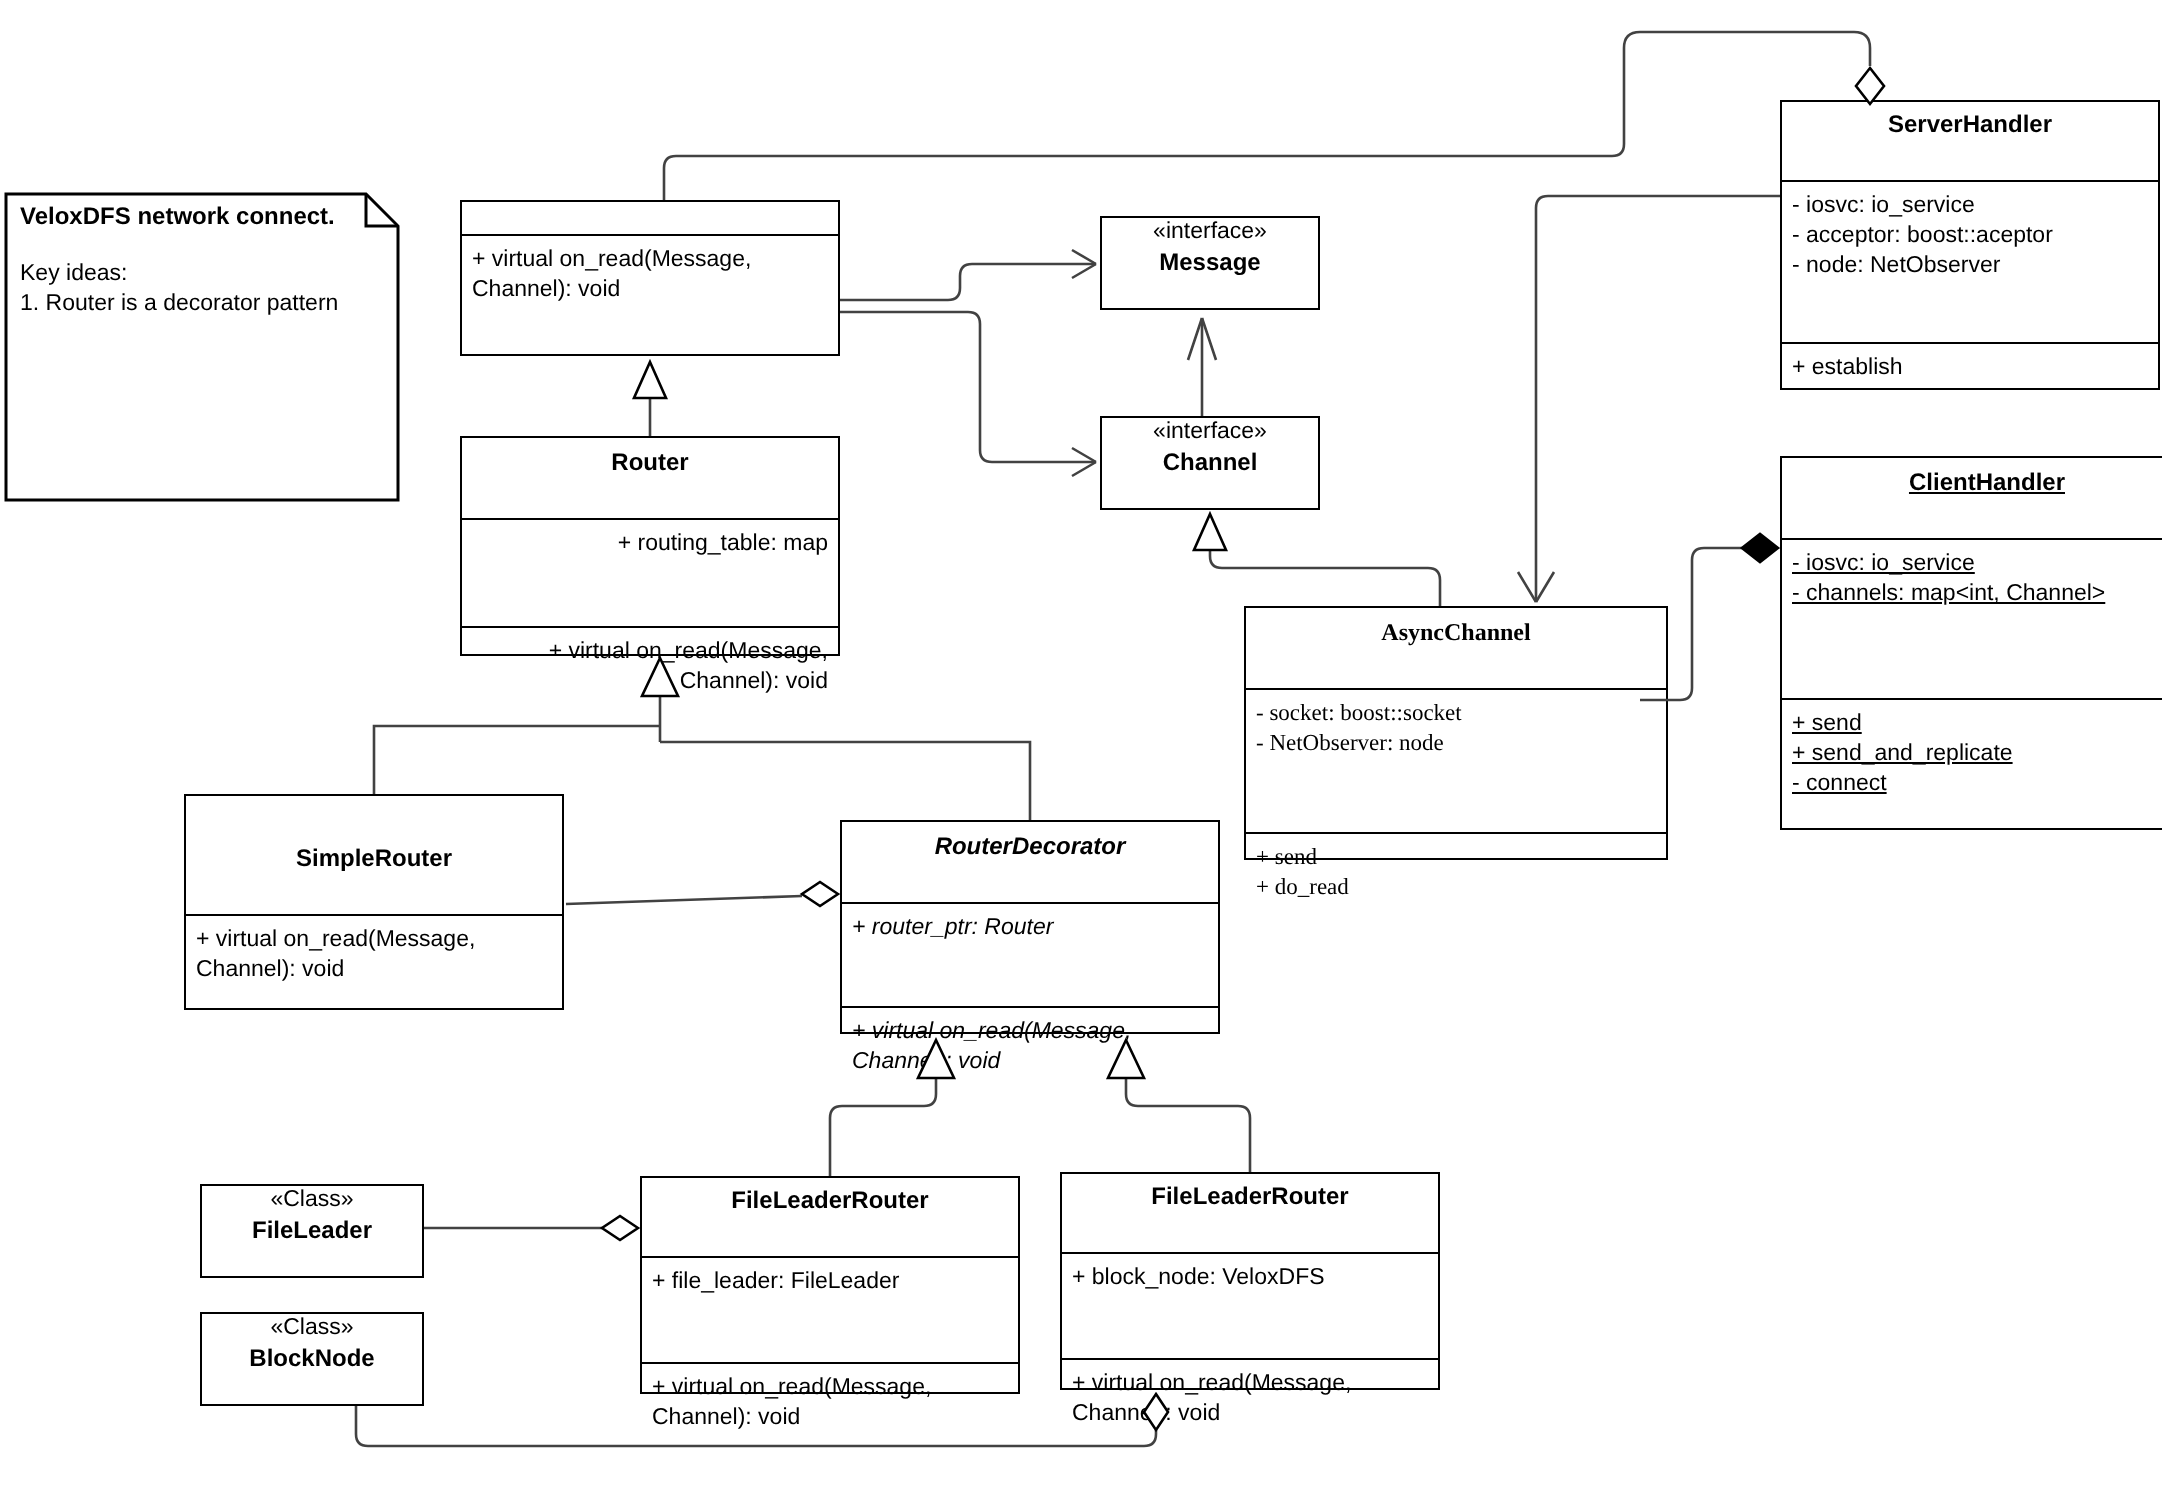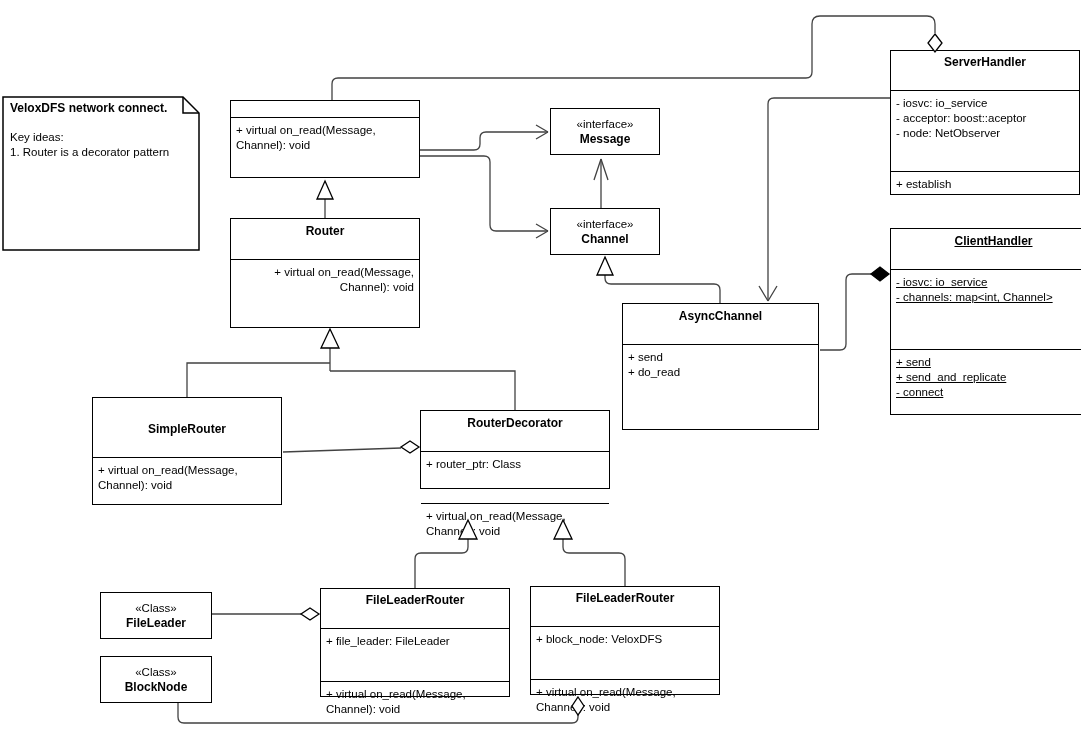--- a/index.html
+++ b/index.html
@@ -6,21 +6,21 @@
   #canvas{position:relative;width:1081px;height:747px;background:#ffffff;overflow:hidden;
           font-family:"Liberation Sans",sans-serif;color:#000;}
   #edges{position:absolute;left:0;top:0;z-index:2;pointer-events:none;}
   .uml-class{position:absolute;z-index:1;background:#fff;border:1.5px solid #000;
              box-sizing:border-box;display:flex;flex-direction:column;font-size:11.5px;line-height:15px;}
   .uml-title{flex:none;display:flex;align-items:center;justify-content:center;
              font-weight:bold;font-size:12px;}
   .uml-comp{border-top:1.5px solid #000;padding:5px 5px 2px 5px;flex:none;margin-top:16px;}
   .uml-methods{flex:1;padding-top:5px;}
   .uml-stereo{position:absolute;z-index:1;background:#fff;border:1.5px solid #000;box-sizing:border-box;
-              display:flex;flex-direction:column;align-items:center;justify-content:center;
+              display:flex;flex-direction:column;align-items:center;
               font-size:11.5px;line-height:15px;}
   .stereo-name{font-weight:bold;font-size:12px;}
   #note-text{position:absolute;left:10px;top:101px;width:186px;z-index:3;
              font-size:11.5px;line-height:15px;}
   #note-title{font-weight:bold;font-size:12px;}
   .note-gap{height:14px;}
   .line{white-space:normal;}
 </style>
 </head>
 <body>
@@ -117,20 +117,23 @@
   </div>
 
   <div class="uml-class" style="left:230px;top:100px;width:190px;height:78px;">
     <div class="uml-comp uml-methods" style="padding-top:5px;">
       <div class="line">+ virtual on_read(Message, Channel): void</div>
     </div>
   </div>
 
   <div class="uml-class" style="left:230px;top:218px;width:190px;height:110px;text-align:right;">
     <div class="uml-title" style="height:24px;">Router</div>
+    <div class="uml-comp" style="height:30px;">
+      <div class="line">+ routing_table: map</div>
+    </div>
     <div class="uml-comp uml-methods">
       <div class="line">+ virtual on_read(Message, Channel): void</div>
     </div>
   </div>
 
   <div class="uml-stereo" style="left:550px;top:108px;width:110px;height:47px;">
     <div>«interface»</div>
     <div class="stereo-name">Message</div>
   </div>
 
@@ -157,39 +160,43 @@
       <div class="line">- iosvc: io_service</div>
       <div class="line">- channels: map&lt;int, Channel&gt;</div>
     </div>
     <div class="uml-comp uml-methods">
       <div class="line">+ send</div>
       <div class="line">+ send_and_replicate</div>
       <div class="line">- connect</div>
     </div>
   </div>
 
-  <div class="uml-class" style="left:622px;top:303px;width:197px;height:127px;">
+  <div class="uml-class" style="left:622px;top:303px;width:212px;height:127px;font-family:Liberation Serif, serif;">
     <div class="uml-title" style="height:24px;">AsyncChannel</div>
+    <div class="uml-comp" style="height:48px;">
+      <div class="line">- socket: boost::socket</div>
+      <div class="line">- NetObserver: node</div>
+    </div>
     <div class="uml-comp uml-methods">
       <div class="line">+ send</div>
       <div class="line">+ do_read</div>
     </div>
   </div>
 
   <div class="uml-class" style="left:92px;top:397px;width:190px;height:108px;">
     <div class="uml-title" style="height:24px;margin-top:19px;">SimpleRouter</div>
     <div class="uml-comp uml-methods" style="padding-top:5px;">
       <div class="line">+ virtual on_read(Message, Channel): void</div>
     </div>
   </div>
 
-  <div class="uml-class" style="left:420px;top:410px;width:190px;height:79px;">
+  <div class="uml-class" style="left:420px;top:410px;width:190px;height:107px;font-style:italic;">
     <div class="uml-title" style="height:24px;">RouterDecorator</div>
     <div class="uml-comp" style="height:28px;">
-      <div class="line">+ router_ptr: Class</div>
+      <div class="line">+ router_ptr: Router</div>
     </div>
     <div class="uml-comp uml-methods">
       <div class="line">+ virtual on_read(Message, Channel): void</div>
     </div>
   </div>
 
   <div class="uml-class" style="left:320px;top:588px;width:190px;height:109px;">
     <div class="uml-title" style="height:23px;">FileLeaderRouter</div>
     <div class="uml-comp" style="height:29px;">
       <div class="line">+ file_leader: FileLeader</div>

